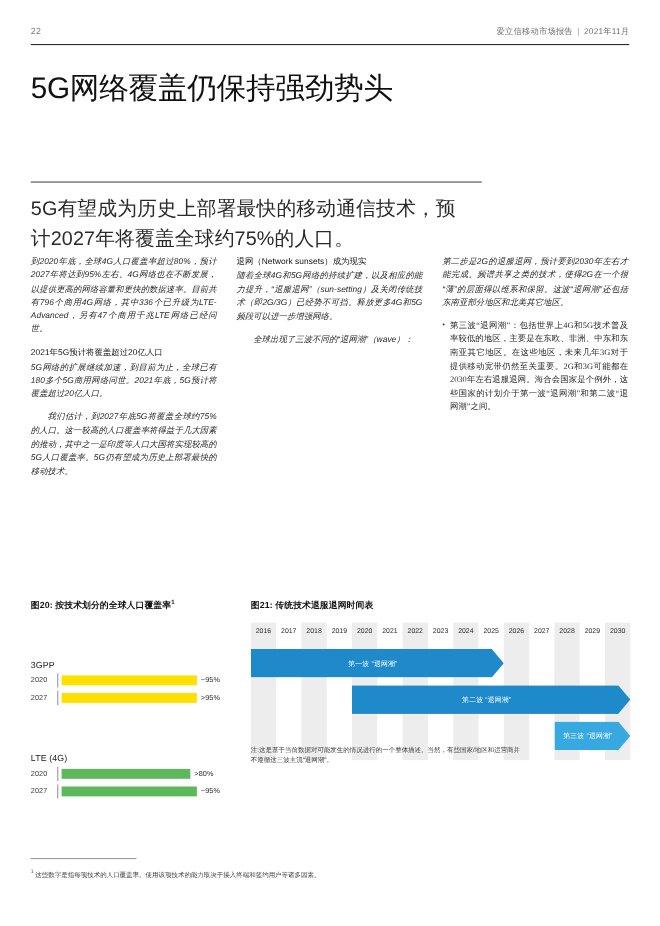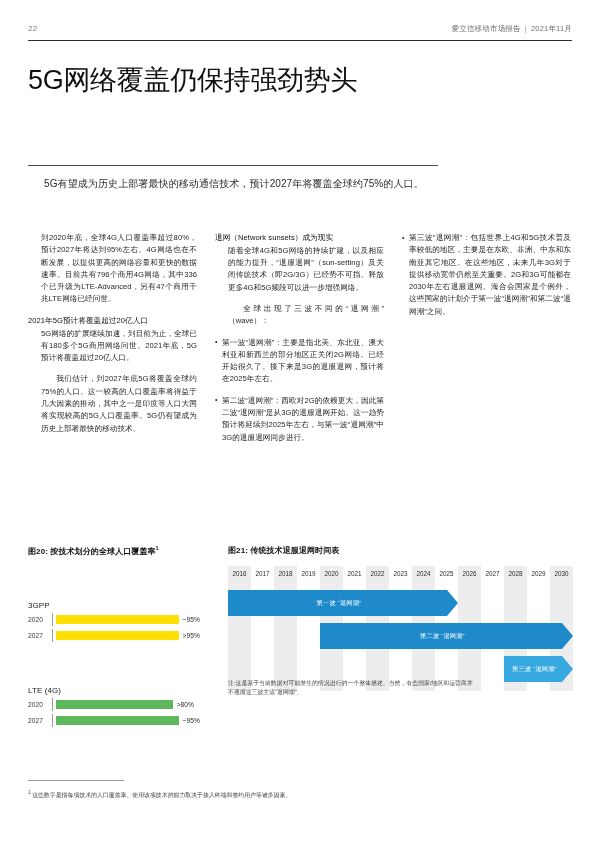--- a/index.html
+++ b/index.html
@@ -65,24 +65,24 @@
   .lead-rule {
     position: absolute;
     left: 28px;
     width: 410px;
     top: 165px;
     height: 1px;
     background: #4a4a4a;
   }
   .lead {
     position: absolute;
-    left: 44px;
+    left: 28px;
     top: 176px;
     width: 404px;
-    font-size: 10px;
+    font-size: 18px;
     line-height: 1.55;
     color: #2a2a2a;
     letter-spacing: .1px;
   }
 
   
   .cols {
     position: absolute;
     left: 28px;
     top: 232px;
@@ -91,34 +91,35 @@
     gap: 18px;
   }
   .col {
     width: 169px;
     font-size: 7.6px;
     line-height: 1.62;
     color: #262626;
     text-align: justify;
     letter-spacing: .05px;
   }
-  .col p { margin: 0 0 9px 13px; }
+  .col p { margin: 0 0 9px 0; font-style: italic; }
   .col p.indent { text-indent: 2em; }
   .col h3 {
     margin: 0 0 1px 0;
     font-size: 7.6px;
     font-weight: 400;
     line-height: 1.55;
     color: #111;
   }
   .bullets { margin: 0; padding: 0; list-style: none; }
   .bullets li {
     position: relative;
     padding-left: 7px;
     margin-bottom: 9px;
+    font-family: Liberation Serif, serif;
   }
   .bullets li::before {
     content: "•";
     position: absolute;
     left: 0;
     top: -0.5px;
     font-size: 7px;
     color: #262626;
   }
 
@@ -297,27 +298,24 @@
       <p>到2020年底，全球4G人口覆盖率超过80%，预计2027年将达到95%左右。4G网络也在不断发展，以提供更高的网络容量和更快的数据速率。目前共有796个商用4G网络，其中336个已升级为LTE-Advanced，另有47个商用千兆LTE网络已经问世。</p>
       <h3>2021年5G预计将覆盖超过20亿人口</h3>
       <p>5G网络的扩展继续加速，到目前为止，全球已有180多个5G商用网络问世。2021年底，5G预计将覆盖超过20亿人口。</p>
       <p class="indent">我们估计，到2027年底5G将覆盖全球约75%的人口。这一较高的人口覆盖率将得益于几大因素的推动，其中之一是印度等人口大国将实现较高的5G人口覆盖率。5G仍有望成为历史上部署最快的移动技术。</p>
     </div>
 
     <div class="col">
       <h3>退网（Network sunsets）成为现实</h3>
       <p>随着全球4G和5G网络的持续扩建，以及相应的能力提升，“退服退网”（sun-setting）及关闭传统技术（即2G/3G）已经势不可挡。释放更多4G和5G频段可以进一步增强网络。</p>
       <p class="indent">全球出现了三波不同的“退网潮”（wave）：</p>
-      <ul class="bullets">
-        <li>第一波“退网潮”：主要是指北美、东北亚、澳大利亚和新西兰的部分地区正关闭2G网络。已经开始很久了。接下来是3G的退服退网，预计将在2025年左右。</li>
-        <li>第二波“退网潮”：西欧对2G的依赖更大，因此第二波“退网潮”是从3G的退服退网开始。这一趋势预计将延续到2025年左右，与第一波“退网潮”中3G的退服退网同步进行。</li>
-      </ul>
     </div>
 
     <div class="col">
+      <p>第二步是2G的退服退网，预计要到2030年左右才能完成。频谱共享之类的技术，使得2G在一个很“薄”的层面得以维系和保留。这波“退网潮”还包括东南亚部分地区和北美其它地区。</p>
       <ul class="bullets">
         <li>第三波“退网潮”：包括世界上4G和5G技术普及率较低的地区，主要是在东欧、非洲、中东和东南亚其它地区。在这些地区，未来几年3G对于提供移动宽带仍然至关重要。2G和3G可能都在2030年左右退服退网。海合会国家是个例外，这些国家的计划介于第一波“退网潮”和第二波“退网潮”之间。</li>
       </ul>
     </div>
   </div>
 
   <div class="figures">
 
     <div class="fig20">
       <div class="fig-title"><span>图20: 按技术划分的全球人口覆盖率</span><sup>1</sup></div>

